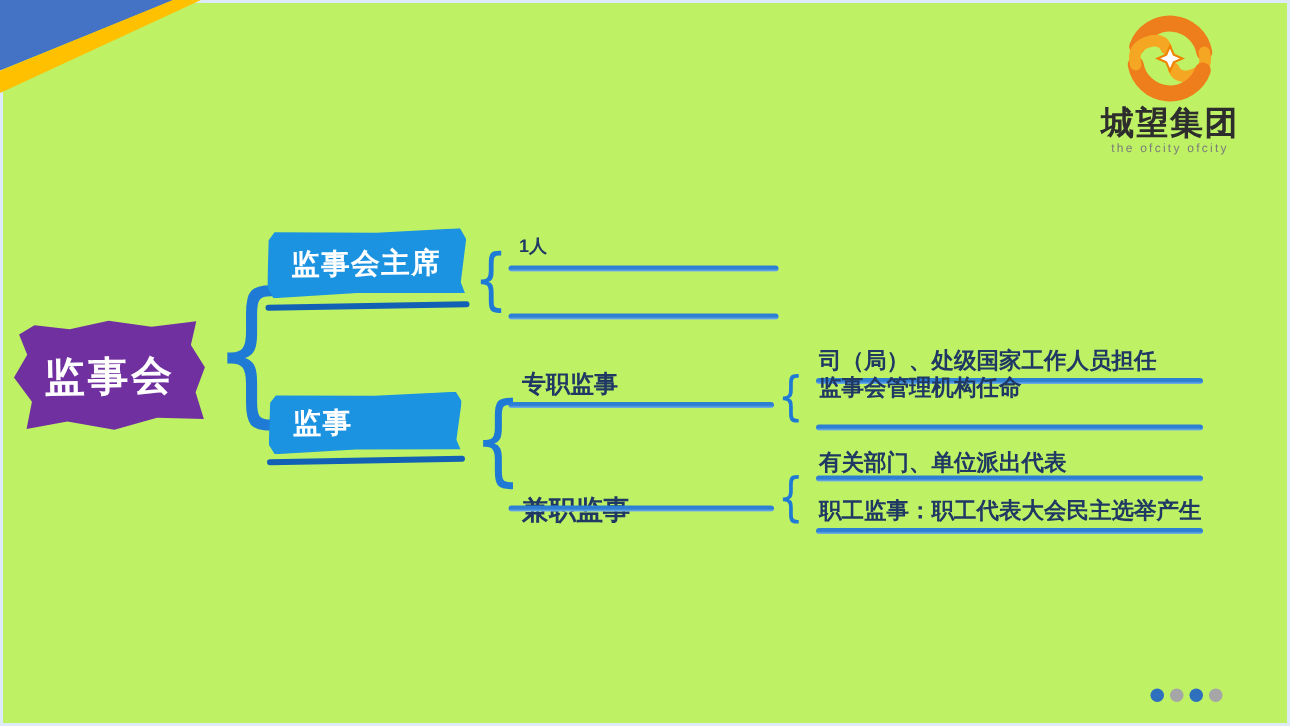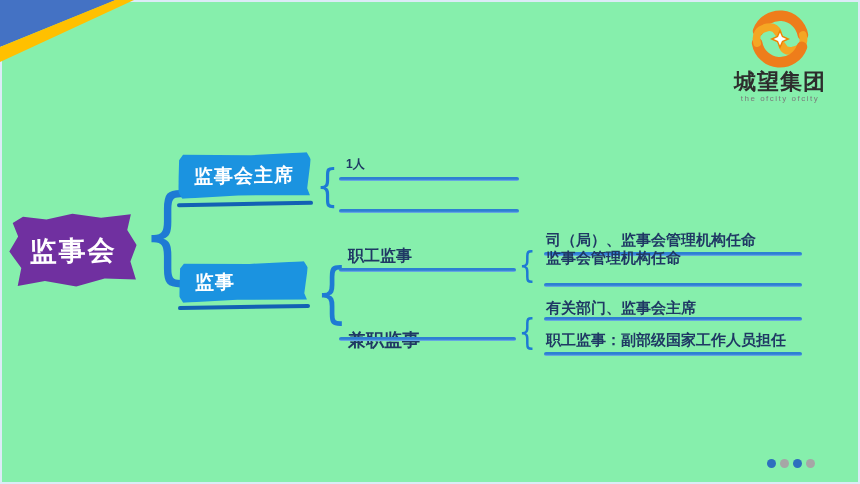--- a/index.html
+++ b/index.html
@@ -1,19 +1,19 @@
 <!DOCTYPE html>
 <html><head>
 <meta charset="utf-8">
 <style>
   * { margin:0; padding:0; box-sizing:border-box; }
   html,body { width:860px; height:484px; }
   body { font-family:"Liberation Sans","DejaVu Sans",sans-serif; background:#fff; }
   .slide {
-    position:relative; width:860px; height:484px; background:#86efac;
+    position:relative; width:860px; height:484px; background:#bef264;
     overflow:hidden; box-shadow: inset 0 0 0 2px #dcebf7;
   }
   
   .tri-blue { position:absolute; top:0; left:0; width:116px; height:47px;
     background:#4472c4; clip-path:polygon(0 0,100% 0,0 100%); }
   .stripe-gold { position:absolute; top:0; left:0; width:134px; height:62px;
     background:#ffc000; clip-path:polygon(86% 0,100% 0,0 100%,0 76%); }
   
   .logo { position:absolute; top:8px; right:24px; width:112px; text-align:center; }
   .logo svg { display:block; margin:0 auto; }
@@ -92,34 +92,34 @@
   <div class="node-bar bar-chairman"></div>
   <div class="brace brace-chairman">{</div>
   <div class="item i-1">1人</div>
   <div class="u u-1"></div>
   <div class="u u-2"></div>
 
   <div class="node node-supervisor">监事</div>
   <div class="node-bar bar-supervisor"></div>
   <div class="brace brace-supervisor">{</div>
 
-  <div class="item i-3">职工监事</div>
+  <div class="item i-3">专职监事</div>
   <div class="u u-3"></div>
   <div class="brace brace-fulltime">{</div>
-  <div class="item i-r1">司（局）、监事会管理机构任命</div>
+  <div class="item i-r1">司（局）、处级国家工作人员担任</div>
   <div class="u u-r1"></div>
   <div class="item i-r2">监事会管理机构任命</div>
   <div class="u u-r2"></div>
 
   <div class="item i-4">兼职监事</div>
   <div class="u u-4"></div>
   <div class="brace brace-parttime">{</div>
-  <div class="item i-r3">有关部门、监事会主席</div>
+  <div class="item i-r3">有关部门、单位派出代表</div>
   <div class="u u-r3"></div>
-  <div class="item i-r4">职工监事：副部级国家工作人员担任</div>
+  <div class="item i-r4">职工监事：职工代表大会民主选举产生</div>
   <div class="u u-r4"></div>
 
   <div class="dots">
     <span class="dot" style="background: rgb(46, 111, 190);"></span>
     <span class="dot" style="background: rgb(166, 166, 166);"></span>
     <span class="dot" style="background: rgb(46, 111, 190);"></span>
     <span class="dot" style="background: rgb(166, 166, 166);"></span>
   </div>
 
 </div>

